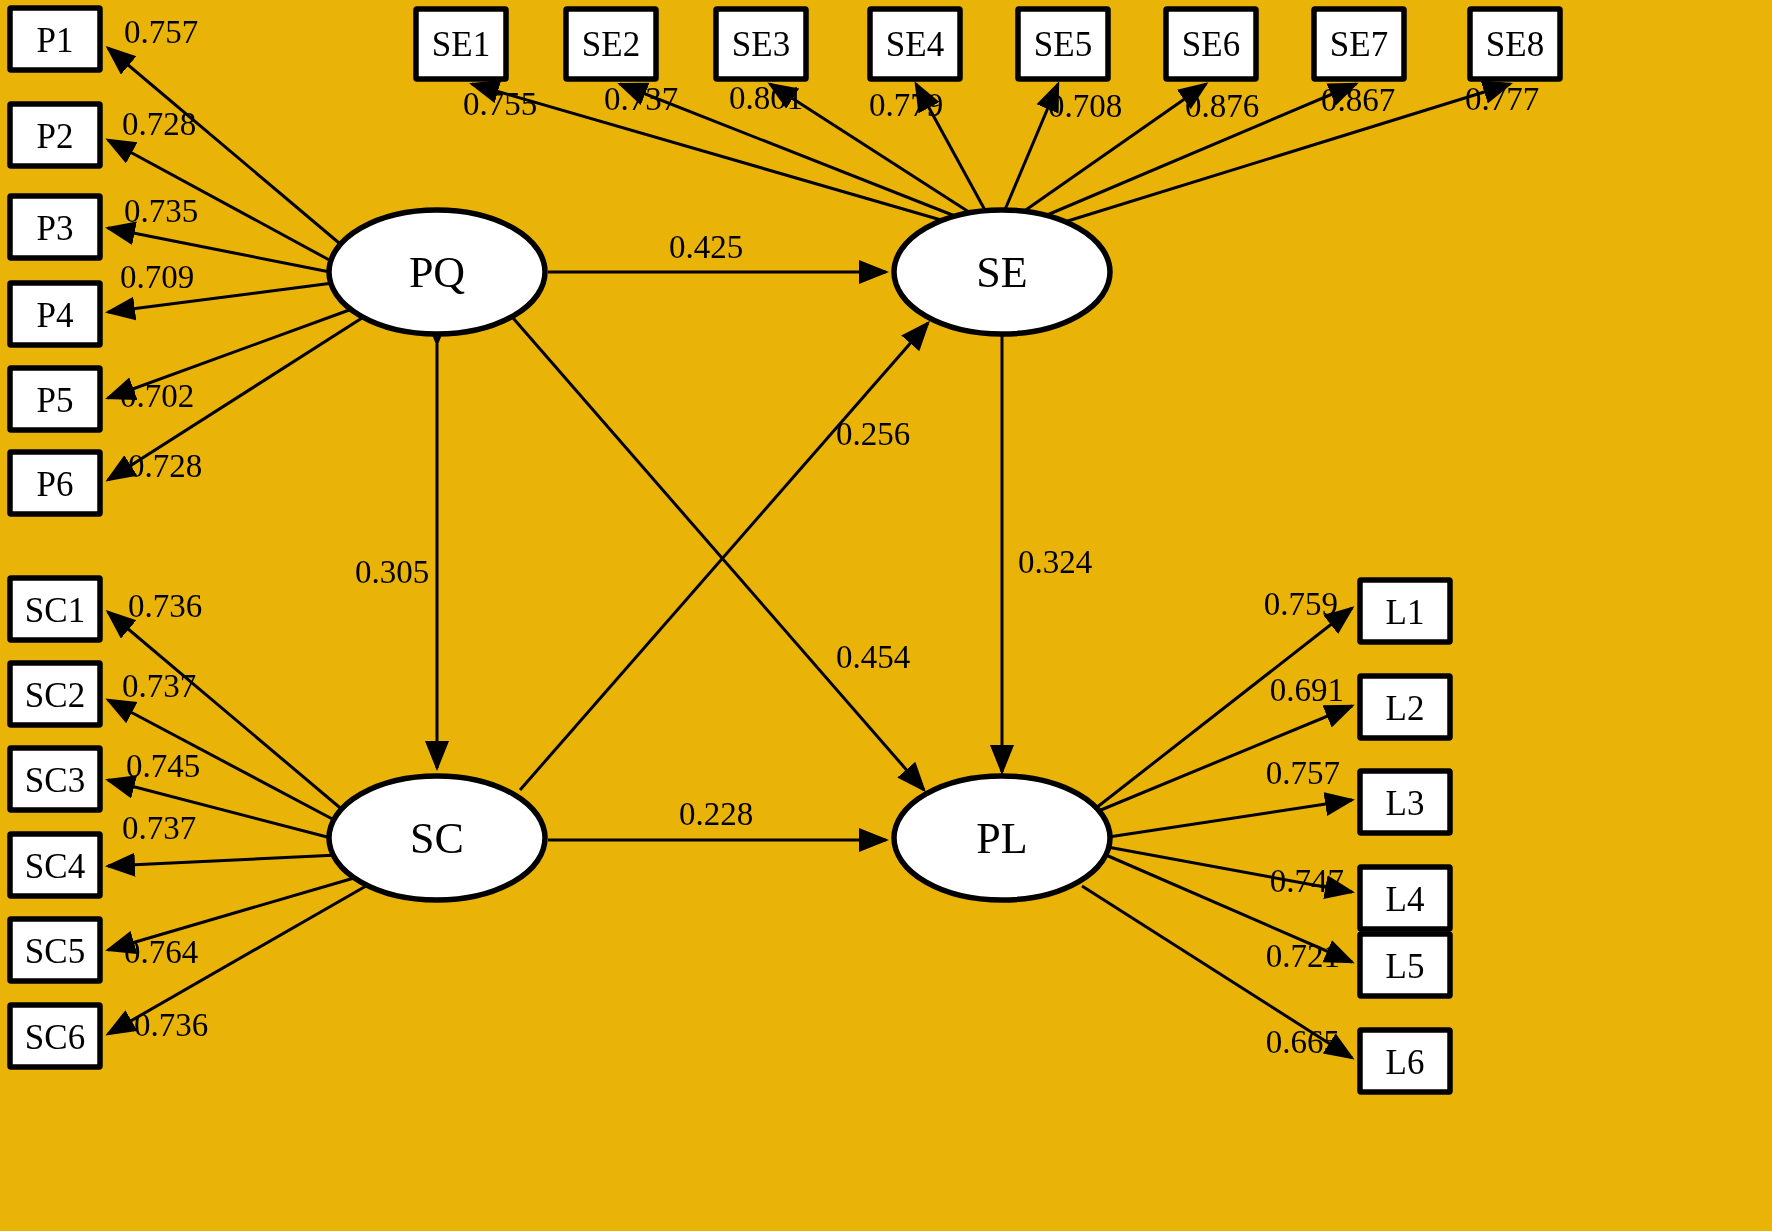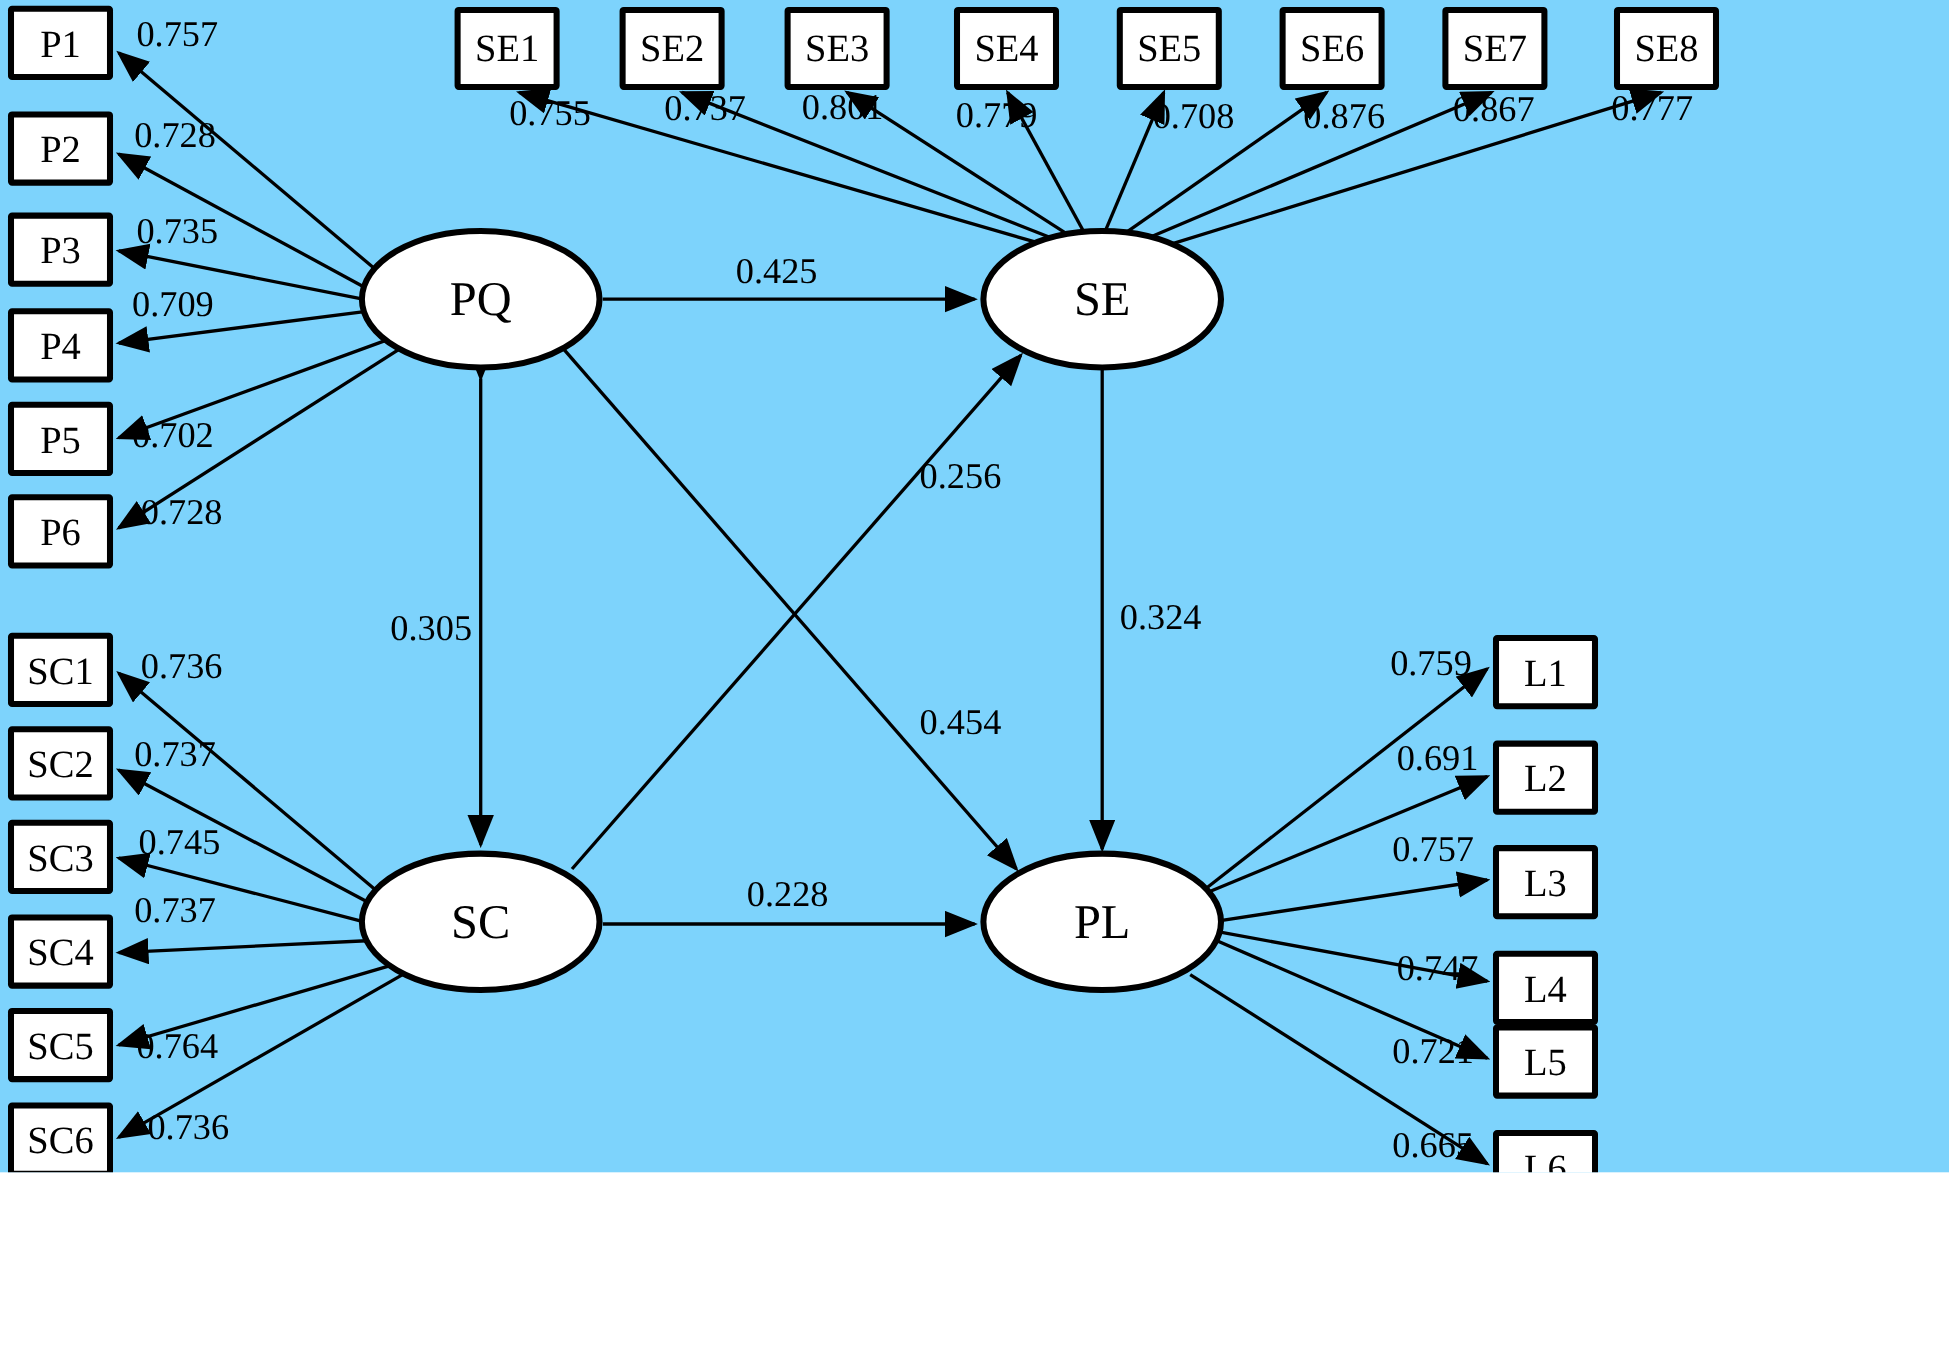--- a/index.html
+++ b/index.html
@@ -4,22 +4,22 @@
 <title>SEM Path Diagram</title>
 <style>
   html, body {
     margin: 0;
     padding: 0;
     background: #ffffff;
   }
   #sem-root {
     position: relative;
     width: 1772px;
-    height: 1066px;
-    background: #7dd3fc;
+    height: 1231px;
+    background: #eab308;
     font-family: "Liberation Serif", "DejaVu Serif", serif;
     overflow: hidden;
   }
   svg#sem-canvas {
     position: absolute;
     top: 0;
     left: 0;
     width: 1772px;
     height: 1231px;
     display: block;

